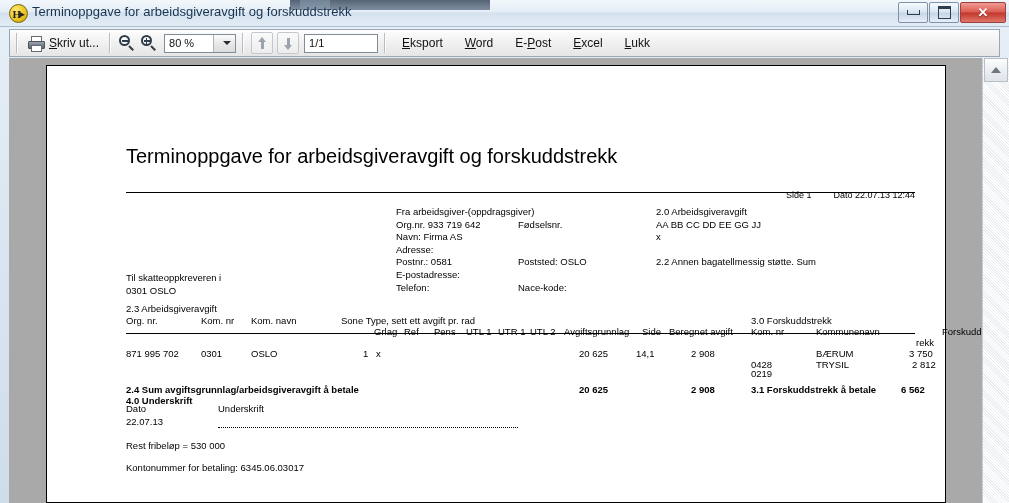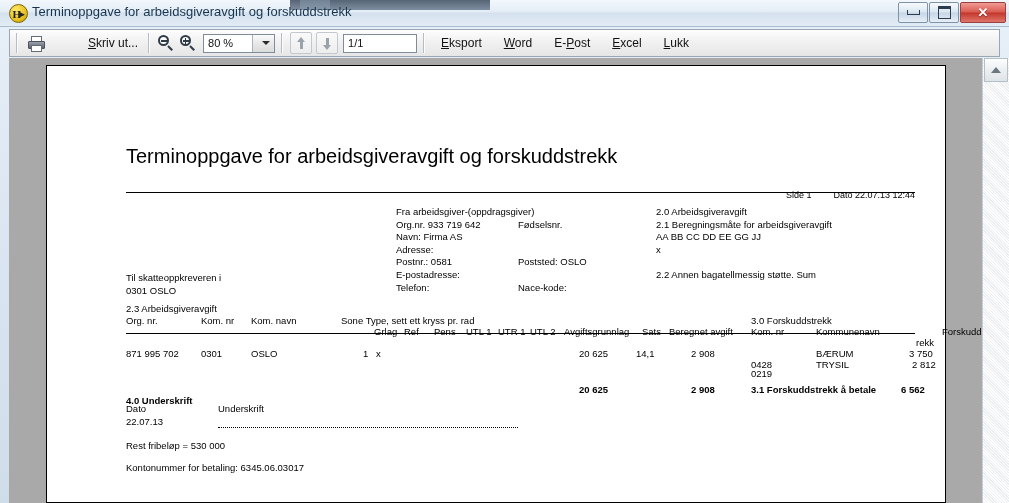--- a/index.html
+++ b/index.html
@@ -61,21 +61,21 @@
 
   
   .toolbar{
     position:absolute;left:9px;top:29px;width:991px;height:28px;
     background:linear-gradient(to bottom,#fdfdfd,#f0f0f0 50%,#e6e6e6);
     border:1px solid #9aa6b2;
     display:flex;align-items:center;
     box-sizing:border-box;
   }
   .sep{width:1px;height:20px;background:#b4bcc5;margin:0 6px;box-shadow:1px 0 0 #fdfdfd;}
-  .tb-item{display:flex;align-items:center;height:22px;padding:0 4px;cursor:default;gap:39px;}
+  .tb-item{display:flex;align-items:center;height:22px;padding:0 4px;cursor:default;}
   .printer{
     position:relative;width:17px;height:14px;margin-right:5px;
   }
   .printer .body{position:absolute;left:1px;top:5px;width:15px;height:6px;background:linear-gradient(to bottom,#9aa3ad,#5d6670);border:1px solid #4a525b;border-radius:1px;}
   .printer .paper{position:absolute;left:4px;top:0px;width:9px;height:5px;background:#fff;border:1px solid #646c75;}
   .printer .out{position:absolute;left:4px;top:9px;width:9px;height:5px;background:#fff;border:1px solid #646c75;}
   .lbl{font-size:12px;color:#111;}
   .lbl u{text-decoration:underline;}
   .mag{
     position:relative;width:18px;height:18px;margin:0 2px;
@@ -306,43 +306,42 @@
           </div>
           <div>E-postadresse:</div>
           <div class="row-rel">
             <span>Telefon:</span>
             <span class="sub">Nace-kode:</span>
           </div>
         </div>
 
         <div class="col c3">
           <div>2.0 Arbeidsgiveravgift</div>
-          <div>2.1 Beregningsmåte for arbeidsgiveravgift</div>
           <div>AA   BB   CC   DD     EE   GG   JJ</div>
           <div>x</div>
           <div style="height:12.6px"></div>
           <div>2.2 Annen bagatellmessig støtte. Sum</div>
         </div>
 
         <div class="hdr23">2.3 Arbeidsgiveravgift</div>
 
         <div class="tbl-hdr">
           <span class="th" style="left:0;top:0;">Org. nr.</span>
           <span class="th" style="left:75px;top:0;">Kom. nr</span>
           <span class="th" style="left:125px;top:0;">Kom. navn</span>
-          <span class="th" style="left:215px;top:0;">Sone Type, sett ett kryss pr. rad</span>
+          <span class="th" style="left:215px;top:0;">Sone Type, sett ett avgift pr. rad</span>
           <span class="th" style="left:248px;top:11px;">Grlag</span>
           <span class="th" style="left:278px;top:11px;">Ref</span>
           <span class="th" style="left:308px;top:11px;">Pens</span>
           <span class="th" style="left:340px;top:11px;">UTL 1</span>
           <span class="th" style="left:372px;top:11px;">UTR 1</span>
           <span class="th" style="left:404px;top:11px;">UTL 2</span>
 
           <span class="th" style="left:438px;top:11px;text-align:right;">Avgiftsgrunnlag</span>
-          <span class="th" style="left:516px;top:11px;">Sats</span>
+          <span class="th" style="left:516px;top:11px;">Side</span>
           <span class="th" style="left:543px;top:11px;">Beregnet avgift</span>
 
           <span class="th" style="left:625px;top:0;">3.0 Forskuddstrekk</span>
           <span class="th" style="left:625px;top:11px;">Kom. nr</span>
           <span class="th" style="left:690px;top:11px;">Kommunenavn</span>
           <span class="th" style="left:775px;top:11px;margin-left:41px;">Forskuddst</span>
           <span class="th" style="left:790px;top:22px;">rekk</span>
         </div>
         <div class="tbl-rule"></div>
 
@@ -359,20 +358,21 @@
           <span class="td" style="left:625px;top:0;margin-top:20px;">0219</span>
           <span class="td" style="left:690px;top:0;">BÆRUM</span>
           <span class="td" style="left:783px;top:0;">3 750</span>
 
           <span class="td" style="left:625px;top:11px;">0428</span>
           <span class="td" style="left:690px;top:11px;">TRYSIL</span>
           <span class="td" style="left:786px;top:11px;">2 812</span>
         </div>
 
         <div class="sumrow">
+          <span class="b" style="left:0;top:0;">2.4 Sum avgiftsgrunnlag/arbeidsgiveravgift å betale</span>
           <span class="b" style="left:453px;top:0;">20 625</span>
           <span class="b" style="left:565px;top:0;">2 908</span>
           <span class="b" style="left:625px;top:0;">3.1 Forskuddstrekk å betale</span>
           <span class="b" style="left:775px;top:0;">6 562</span>
           <span class="b" style="left:0;top:11px;">4.0 Underskrift</span>
         </div>
 
         <div class="sign">
           <span class="dato-l">Dato</span>
           <span class="dato-v">22.07.13</span>

